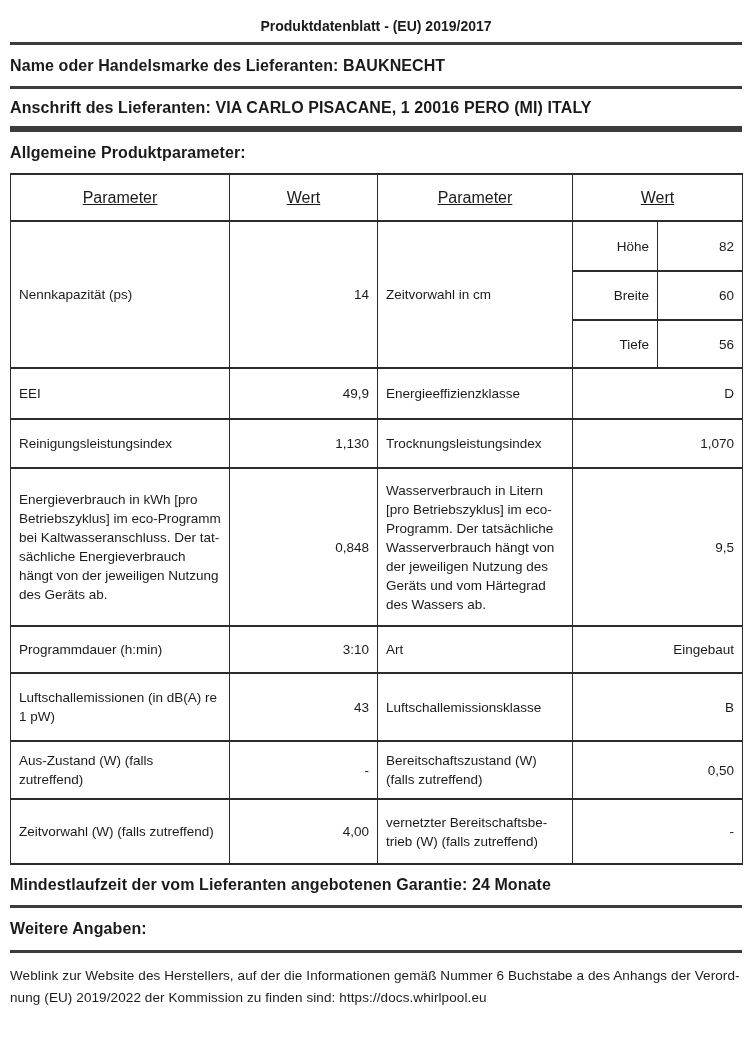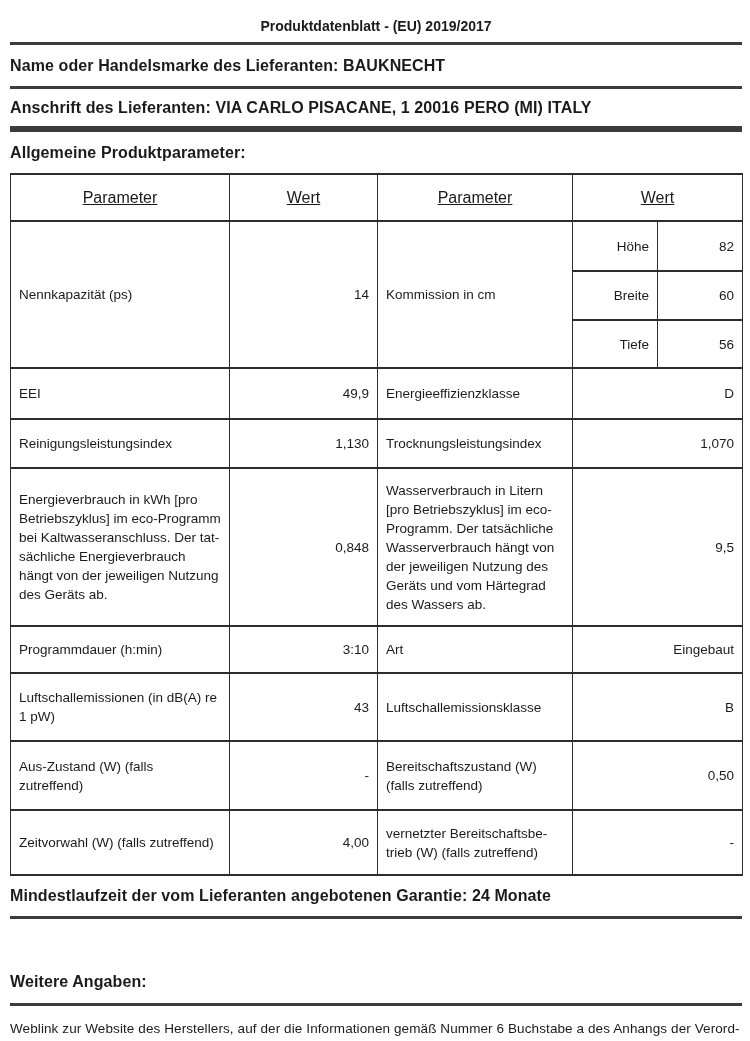--- a/index.html
+++ b/index.html
@@ -112,21 +112,21 @@
         <tr style="height:47px;">
       <th>Parameter</th>
       <th>Wert</th>
       <th>Parameter</th>
       <th colspan="2">Wert</th>
     </tr>
 
     <tr style="height:50px;">
       <td class="param" rowspan="3">Nennkapazität (ps)</td>
       <td class="val" rowspan="3">14</td>
-      <td class="param" rowspan="3">Kommission in cm</td>
+      <td class="param" rowspan="3">Zeitvorwahl in cm</td>
       <td class="sub">Höhe</td>
       <td class="val">82</td>
     </tr>
     <tr style="height:49px;">
       <td class="sub">Breite</td>
       <td class="val">60</td>
     </tr>
     <tr style="height:48px;">
       <td class="sub">Tiefe</td>
       <td class="val">56</td>
@@ -172,40 +172,40 @@
     </tr>
 
     <tr style="height:68px;margin-left:48px;">
       <td class="param">Luftschallemissionen (in dB(A) re
 1 pW)</td>
       <td class="val">43</td>
       <td class="param">Luftschallemissionsklasse</td>
       <td class="val" colspan="2">B</td>
     </tr>
 
-    <tr style="height:69px;">
+    <tr style="height:58px;">
       <td class="param">Aus-Zustand (W) (falls zutreffend)</td>
       <td class="val">-</td>
       <td class="param">Bereitschaftszustand (W)
 (falls zutreffend)</td>
       <td class="val" colspan="2">0,50</td>
     </tr>
 
     <tr style="height:65px;">
       <td class="param">Zeitvorwahl (W) (falls zutreffend)</td>
       <td class="val">4,00</td>
       <td class="param">vernetzter Bereitschaftsbe-
 trieb (W) (falls zutreffend)</td>
       <td class="val" colspan="2">-</td>
     </tr>
   </tbody>
     </table>
 
   <div class="info-row" style="height:40px;">Mindestlaufzeit der vom Lieferanten angebotenen Garantie: 24 Monate</div>
   <div class="rule"></div>
 
-  <div class="info-row" style="height:42px;margin-top:42px;">Weitere Angaben:</div>
+  <div class="info-row" style="height:42px;">Weitere Angaben:</div>
   <div class="rule"></div>
 
   <div class="footer-para">Weblink zur Website des Herstellers, auf der die Informationen gemäß Nummer 6 Buchstabe a des Anhangs der Verord-
 nung (EU) 2019/2022 der Kommission zu finden sind: https://docs.whirlpool.eu</div>
 
 </div>
 
 </body></html>

